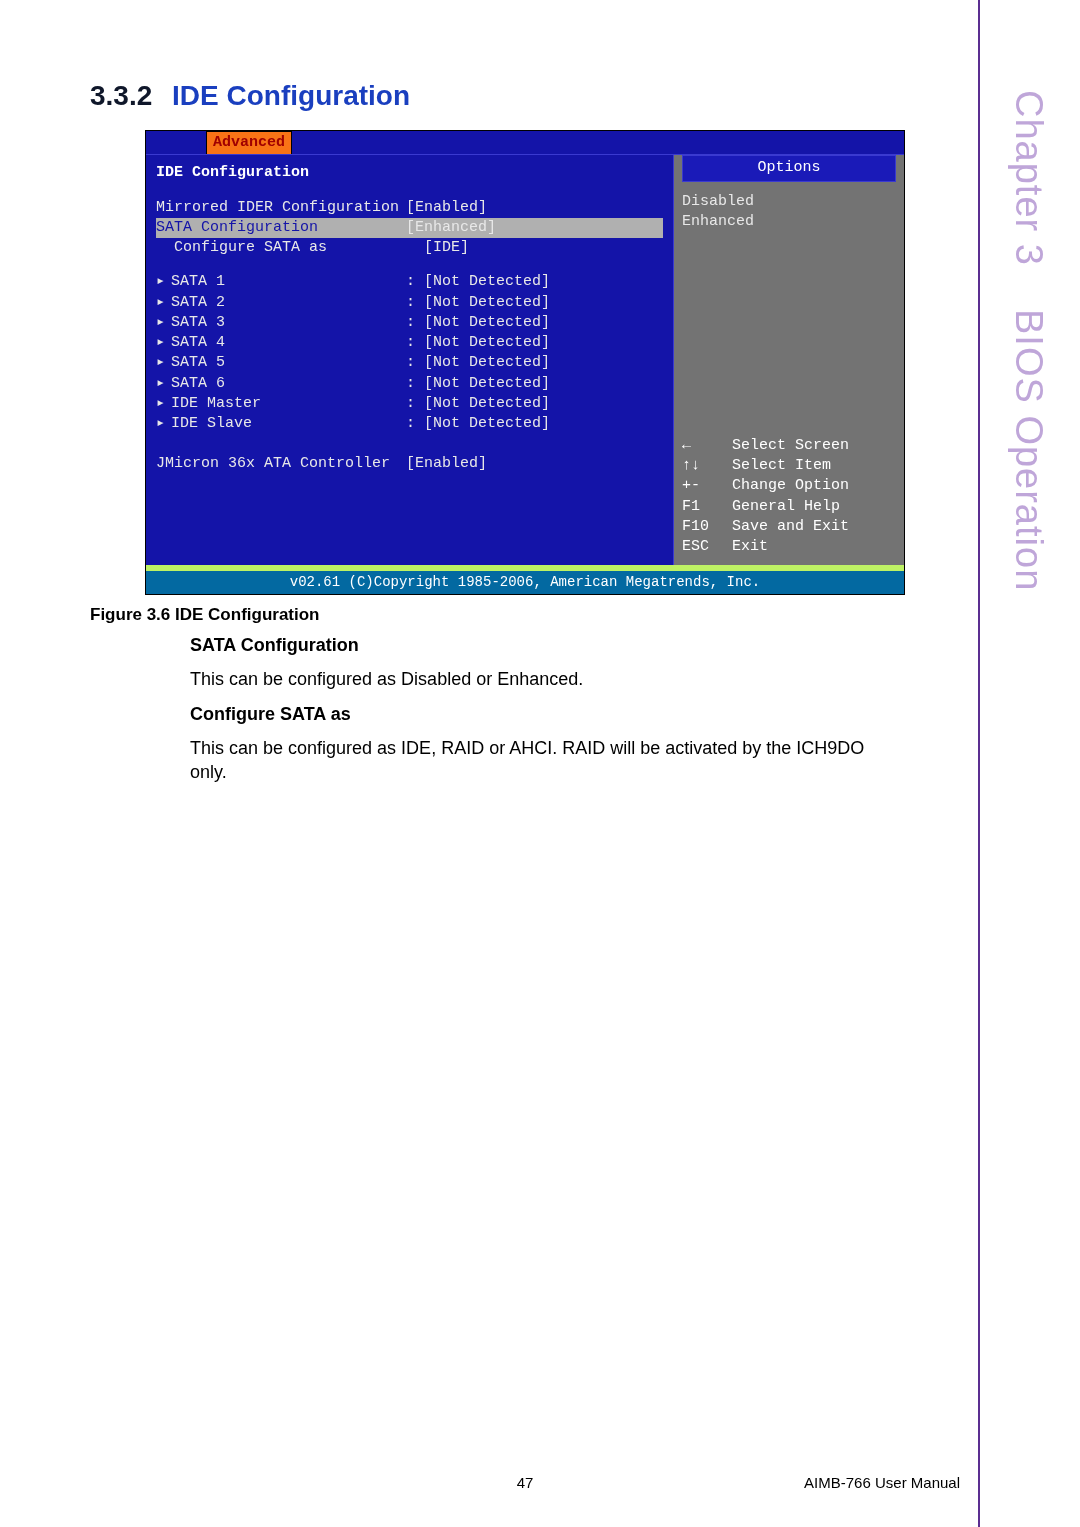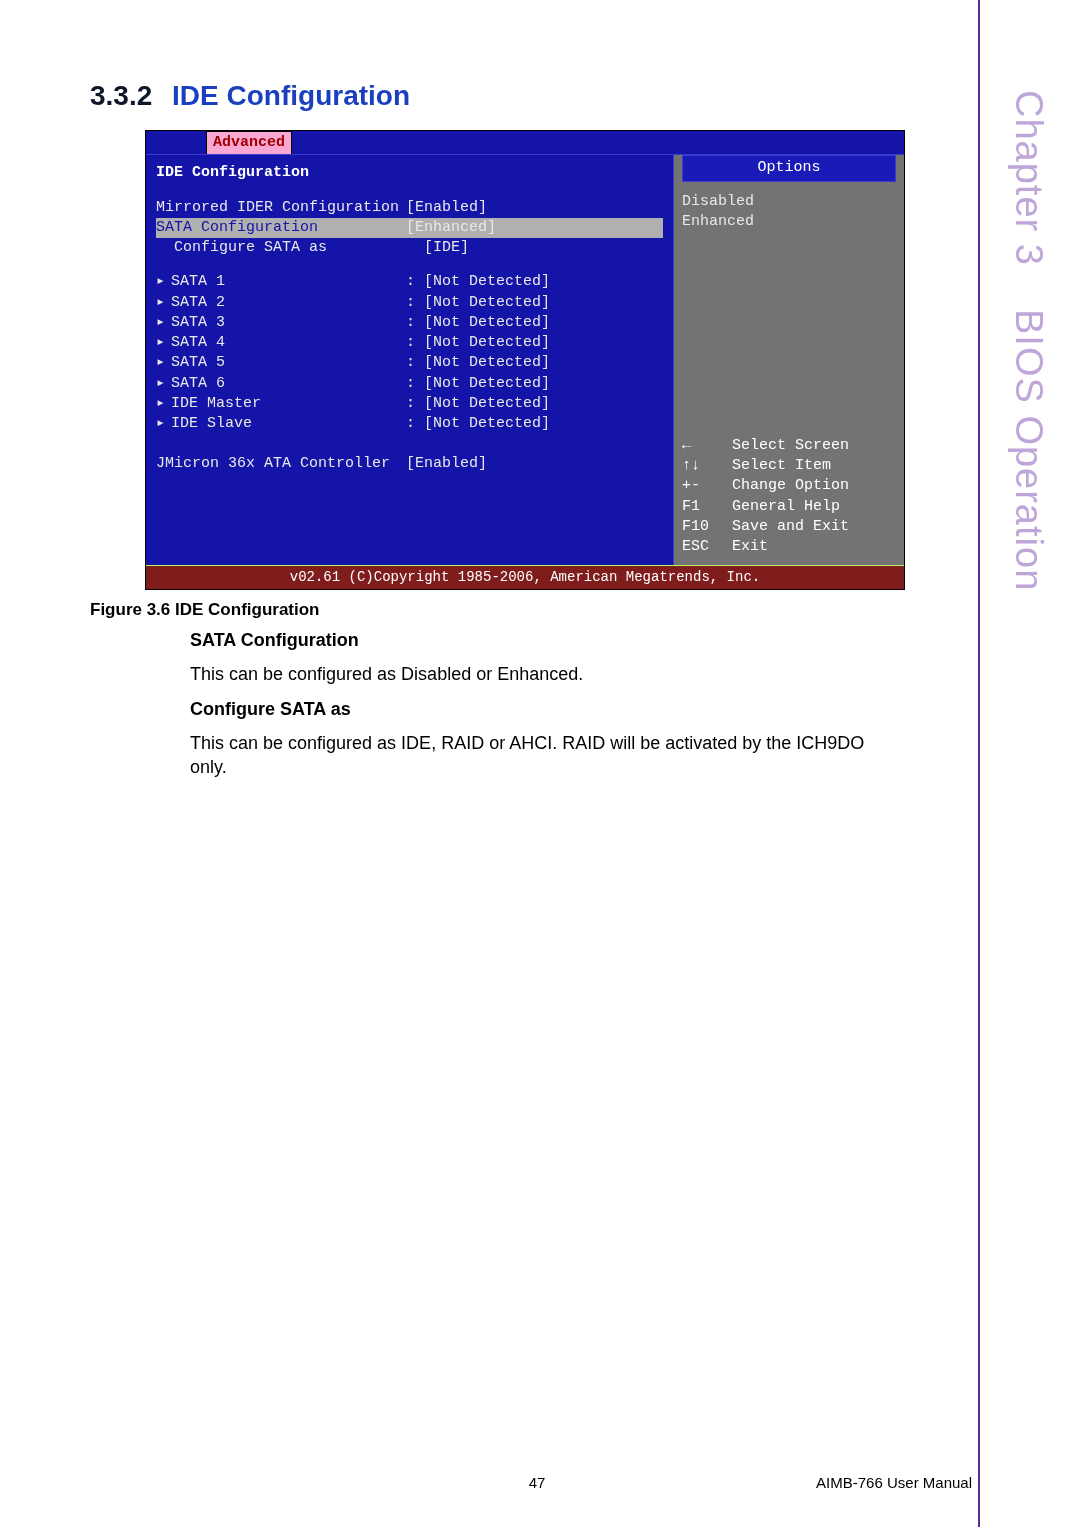--- a/index.html
+++ b/index.html
@@ -69,21 +69,21 @@
     letter-spacing: 2px;
     border-bottom:1px solid #3a3ad0;
   }
   .bios-tabrow {
     background: #1414a8;
     padding-left: 60px;
     border-bottom:1px solid #3a3ad0;
   }
   .bios-tab {
     display: inline-block;
-    background: #f9a8d4;
+    background: #f97316;
     color: #a00000;
     font-weight: bold;
     padding: 1px 6px;
     border:1px solid #000;
     border-bottom:none;
   }
   .bios-body {
     display: flex;
     align-items: stretch;
   }
@@ -119,38 +119,38 @@
   .bvalue { color:#e8e8e8; }
   .highlight { background:#b0b0b0; color:#1414a8; }
   .indent { margin-left: 18px; }
   .tri::before { content:"\25B8"; margin-right:6px; color:#e8e8e8; }
   .opts { color:#e8e8e8; }
   .navhelp { margin-top:auto; }
   .navhelp-row { display:flex; white-space:pre; }
   .navkey { width:50px; color:#fff; }
   .navtxt { color:#fff; }
   .bios-footer {
-    background:#7f1d1d;
+    background:#0369a1;
     color:#fff;
     text-align:center;
-    border-top:1px solid #bef264;
+    border-top:6px solid #bef264;
     padding:2px 16px;
     font-size:14px;
   }
   .figcap {
     font-weight:bold;
     margin:10px 0 8px 0;
     font-size:17px;
   }
   .bodytext p { margin:2px 0 10px 0; line-height:1.35; }
   .bodytext .label { font-weight:bold; margin-top:6px; }
   .footer {
     position:absolute;
     bottom:36px;
-    left:102px;
+    left:90px;
     width:870px;
     display:flex;
     justify-content:space-between;
     font-size:15px;
     color:#000;
   }
   .footer .pg { position:absolute; left:50%; transform:translateX(-50%); }
 </style>
 </head>
 <body>

